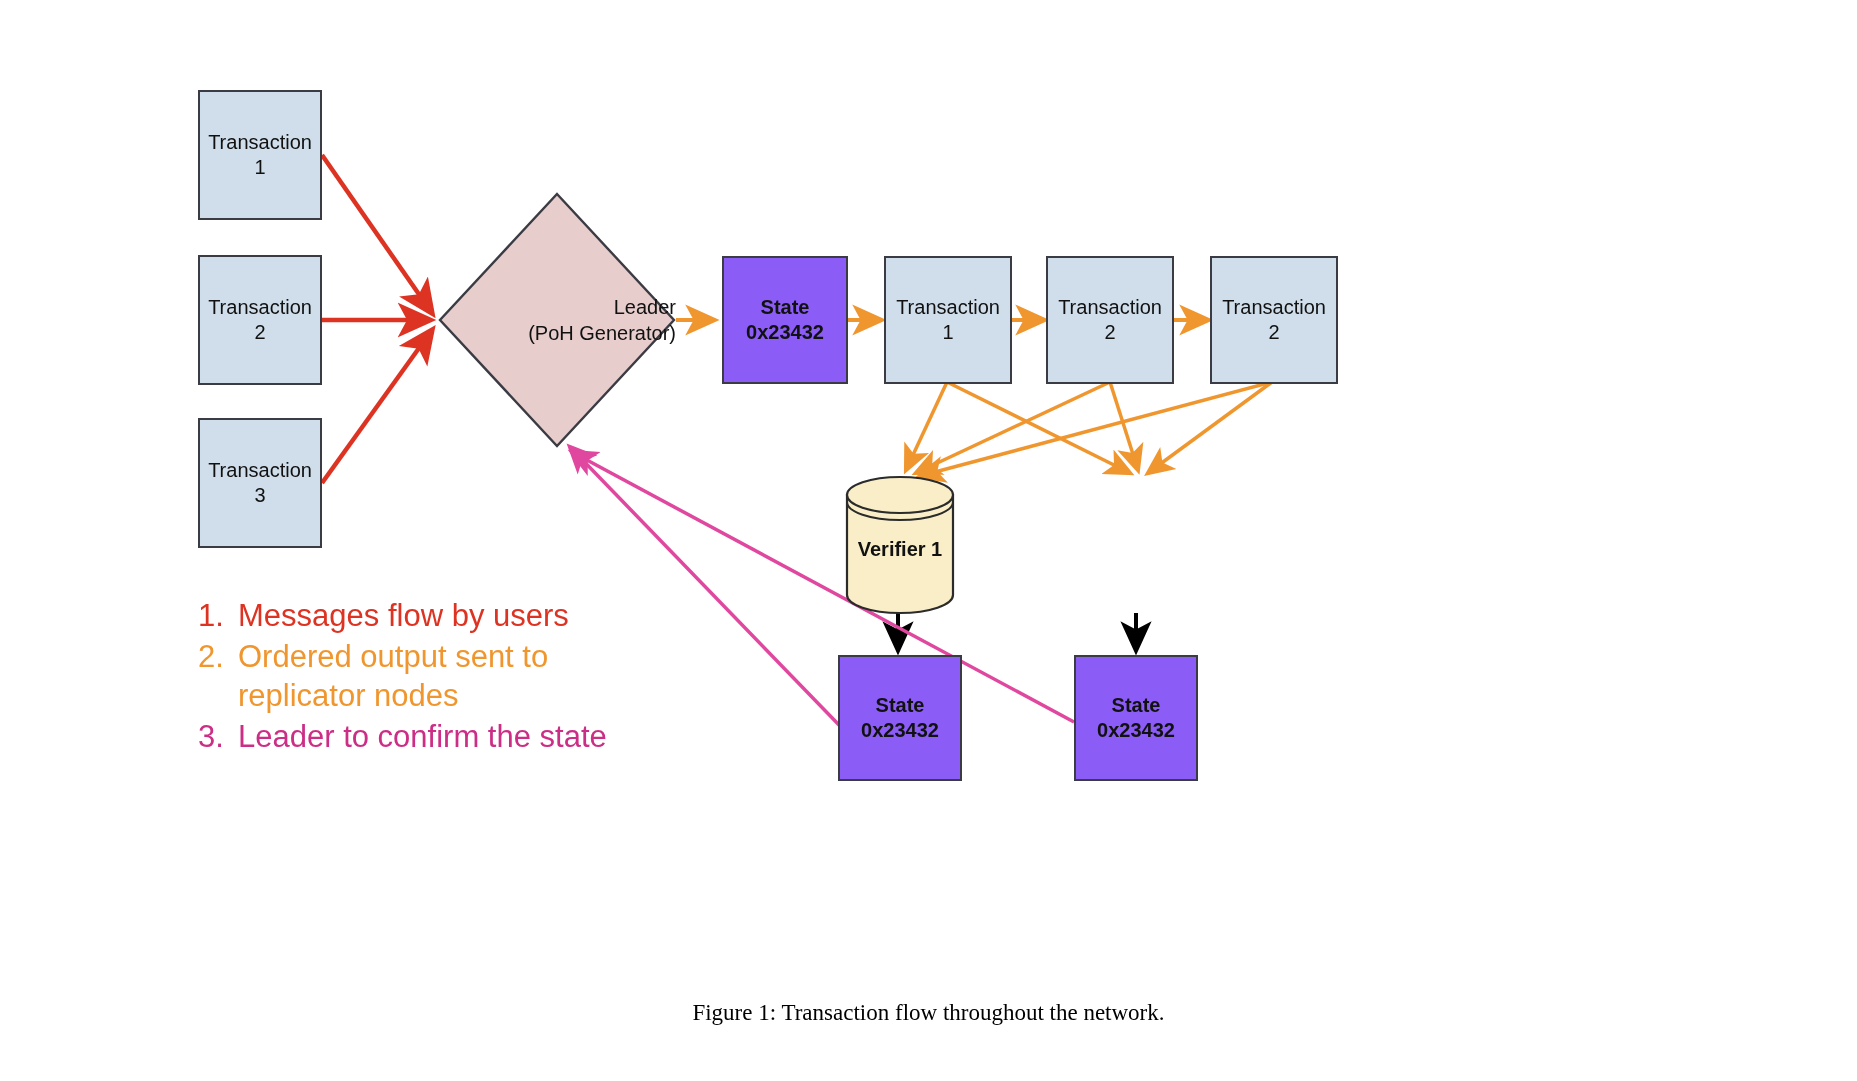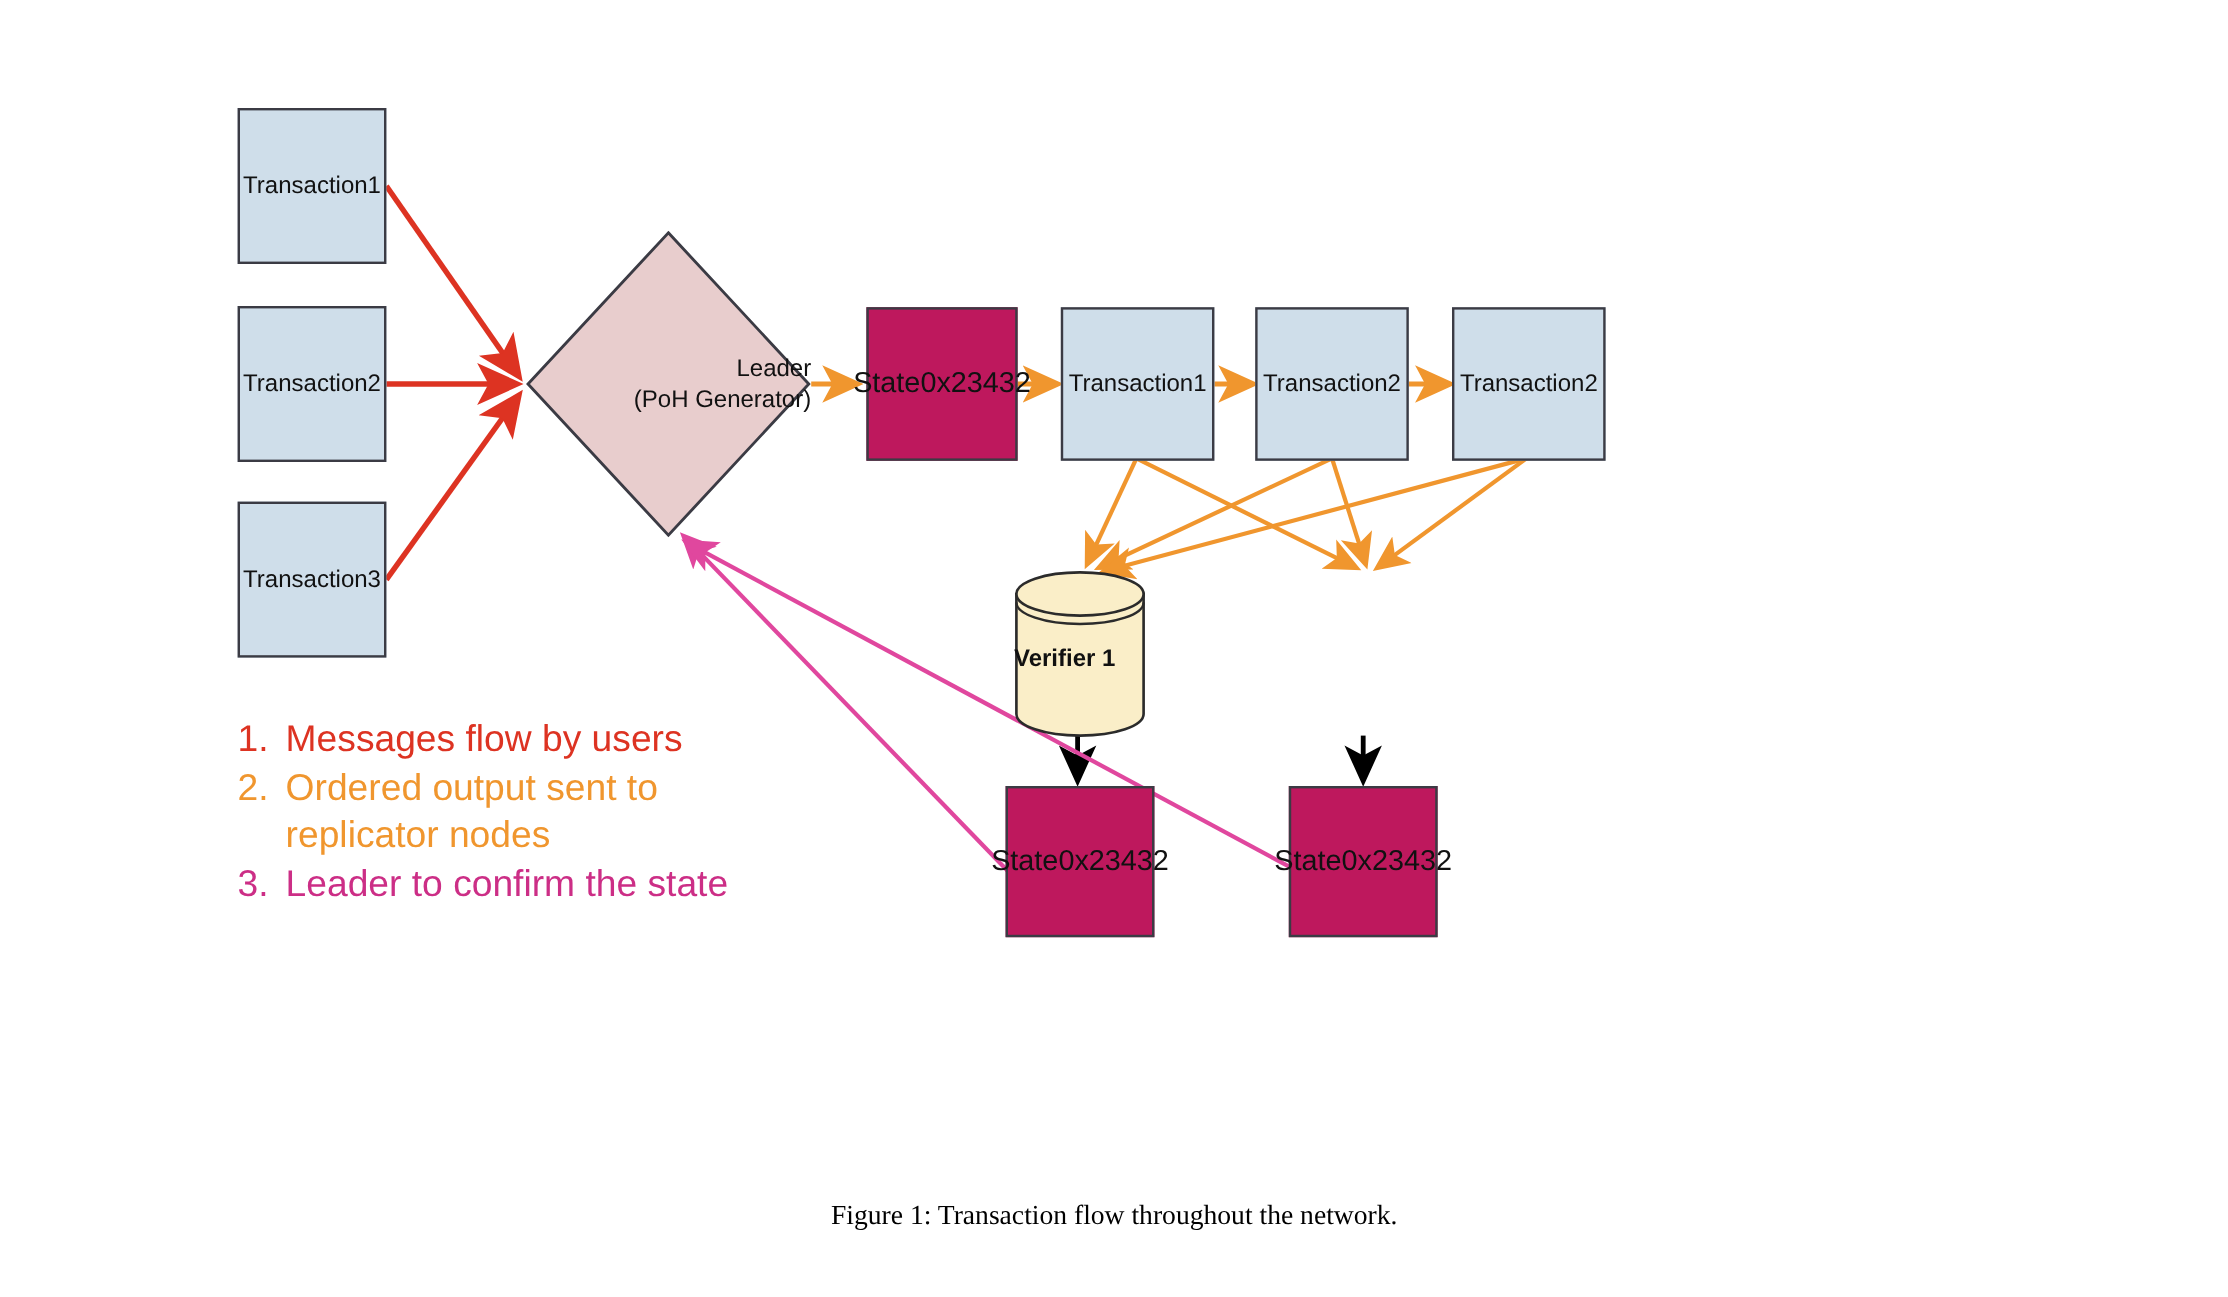--- a/index.html
+++ b/index.html
@@ -29,39 +29,39 @@
     width: 1857px;
     height: 1081px;
     pointer-events: none;
   }
 
   
   .node {
     position: absolute;
     box-sizing: border-box;
     display: flex;
-    flex-direction: row;
+    flex-direction: column;
     align-items: center;
     justify-content: center;
     text-align: center;
     border: 2px solid #3b3b44;
     color: #111111;
     line-height: 1.25;
   }
 
   .tx-box {
     background: #cfdeea;
     font-size: 20px;
     font-weight: 400;
   }
 
   .state-box {
-    background: #be185d;
-    font-size: 24px;
-    font-weight: normal;
+    background: #8b5cf6;
+    font-size: 20px;
+    font-weight: bold;
   }
 
   
   .diamond-wrap {
     position: absolute;
   }
   .diamond-shape {
     position: absolute;
     left: 0; top: 0;
     width: 100%;
@@ -87,21 +87,21 @@
   .cyl-svg {
     position: absolute;
     left: 0; top: 0;
     width: 100%;
     height: 100%;
   }
   .cyl-label {
     position: absolute;
     left: 0;
     width: 100%;
-    text-align: left;
+    text-align: center;
     font-size: 20px;
     font-weight: bold;
     color: #111111;
     pointer-events: none;
   }
 
   
   #legend {
     position: absolute;
     left: 198px;

